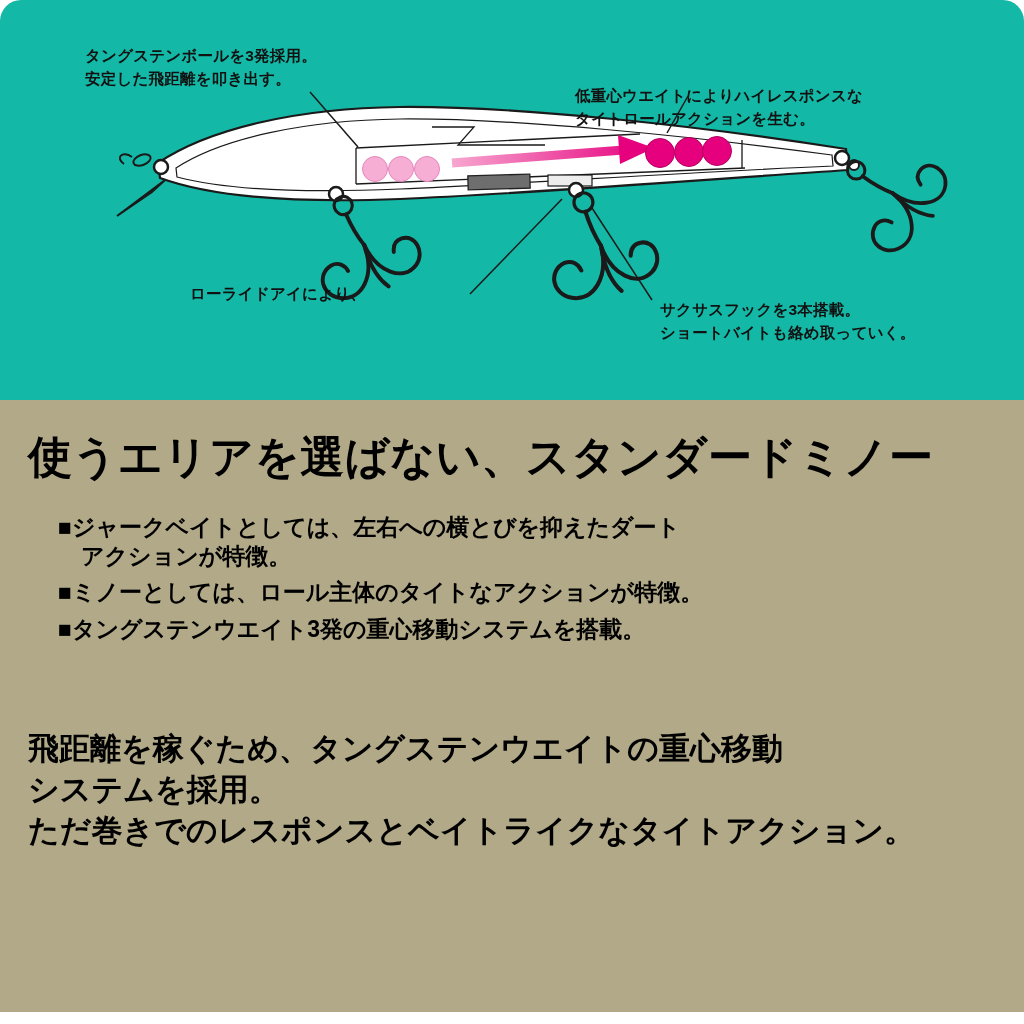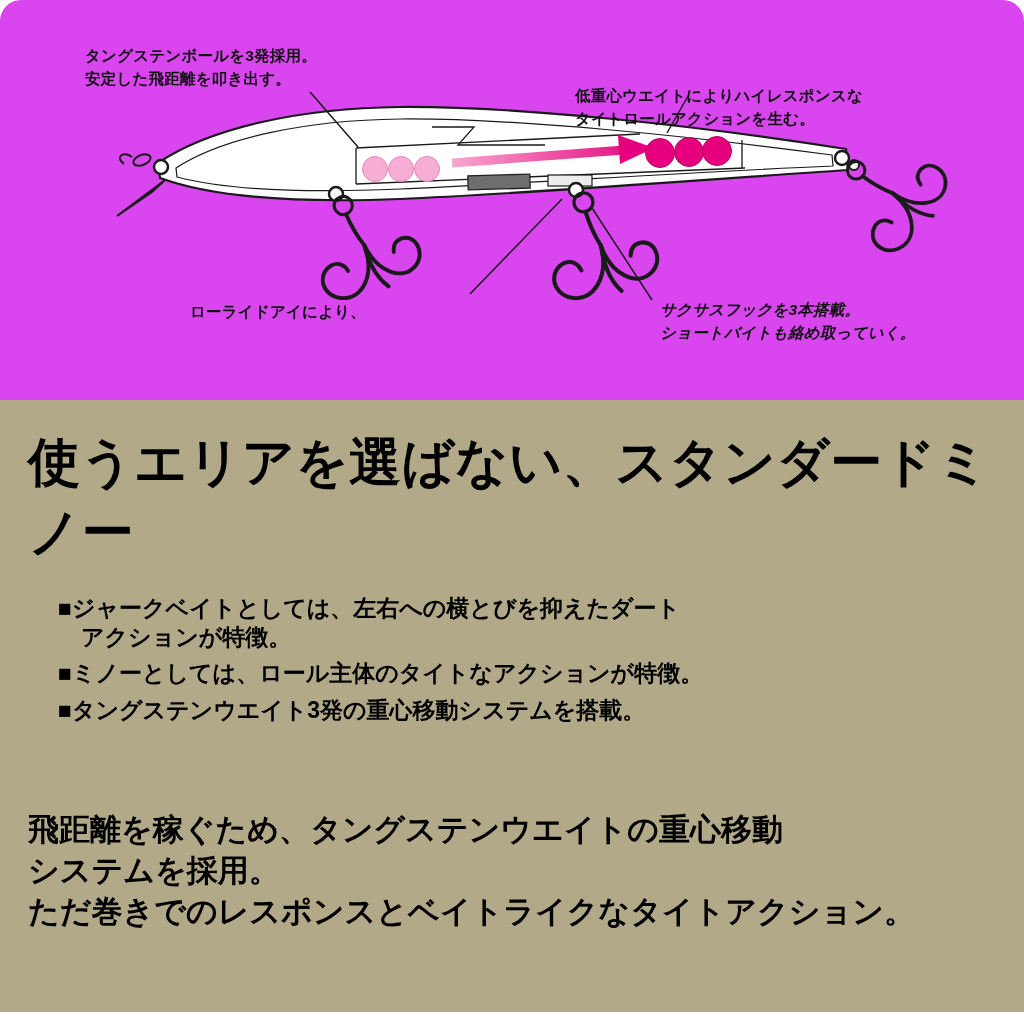--- a/index.html
+++ b/index.html
@@ -4,35 +4,35 @@
 <style>
   html,body { margin:0; padding:0; }
   body {
     width:1024px; height:1024px;
     font-family:"Liberation Sans","DejaVu Sans",sans-serif;
     background:#ffffff;
   }
   .page { position:relative; width:1024px; height:1024px; overflow:hidden; background:#ffffff; }
 
   
-  .diagram-section { position:absolute; top:0; left:0; width:1024px; height:474px; background:#d946ef;border-radius:21px; }
+  .diagram-section { position:absolute; top:0; left:0; width:1024px; height:474px; background:#14b8a6;border-radius:21px; }
   .diagram-svg { position:absolute; top:0; left:0; width:1024px; height:400px; }
   .annotation {
     position:absolute; font-size:15.5px; font-weight:bold; color:#111;
     line-height:23px; white-space:nowrap; letter-spacing:0.2px;
   }
 
   
   .content-section {
     position:absolute; top:400px; left:0; width:1024px; height:612px;
     background:#b1a987; color:#000;
   }
   .headline {
     margin:28px 20px 0 28px;
-    font-size:52px; font-weight:bold; letter-spacing:0.5px;
+    font-size:44px; font-weight:bold; letter-spacing:0.5px;
   }
   .features {
     margin:26px 28px 0 58px;
     font-size:23px; font-weight:bold; line-height:1.24;
   }
   .feature-item {
     padding-left:1em; text-indent:-1em;
     white-space:pre-line; margin-bottom:8px;
   }
   .summary {
@@ -124,24 +124,24 @@
     </svg>
 
     <div class="annotation" style="left:85px; top:44px;">
       <span>タングステンボールを3発採用。</span><br>
       <span>安定した飛距離を叩き出す。</span>
     </div>
     <div class="annotation" style="left:575px; top:44px;margin-top:40px;">
       <span>低重心ウエイトによりハイレスポンスな</span><br>
       <span>タイトロールアクションを生む。</span>
     </div>
-    <div class="annotation" style="left:190px; top:300px;">
+    <div class="annotation" style="left:190px; top:282px;">
       <span>ローライドアイにより、</span><br>
     </div>
-    <div class="annotation" style="left:660px; top:298px;font-style:italic;">
+    <div class="annotation" style="left:660px; top:298px;">
       <span>サクサスフックを3本搭載。</span><br>
       <span>ショートバイトも絡め取っていく。</span>
     </div>
   </div>
 
   <div class="content-section">
     <div class="headline">使うエリアを選ばない、スタンダードミノー</div>
 
     <div class="features">
       <div class="feature-item">■ジャークベイトとしては、左右への横とびを抑えたダート

